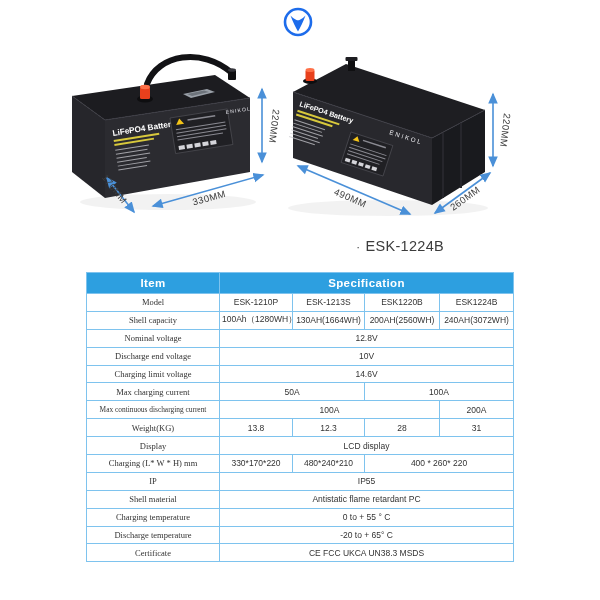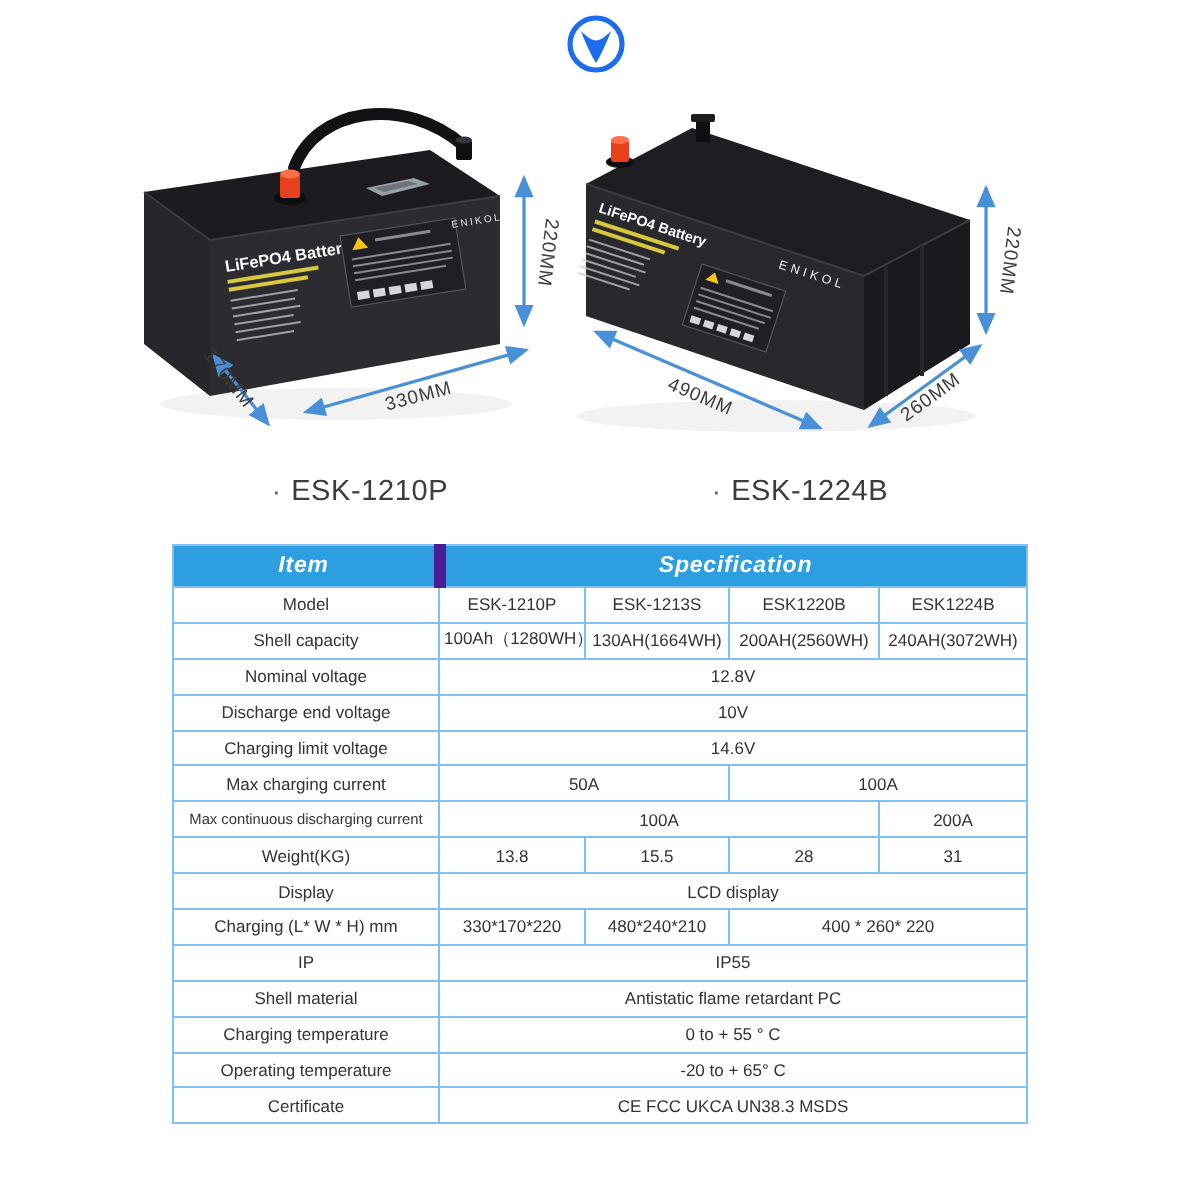--- a/index.html
+++ b/index.html
@@ -19,24 +19,24 @@
 
   
   .pname{position:absolute;top:238px;width:210px;text-align:center;font-size:14.5px;color:#3c3c3c;letter-spacing:.3px;}
   .pname .bullet{font-size:13px;margin-right:5px;color:#555;}
   .pname-left{left:75px;}
   .pname-right{left:295px;}
 
   
   .spec-table{position:absolute;left:86px;top:272px;width:427px;border-collapse:collapse;table-layout:fixed;}
   .spec-table th,.spec-table td{border:1px solid #7ec3ee;text-align:center;vertical-align:middle;padding:0 2px;overflow:hidden;white-space:nowrap;}
-  .spec-table thead th{background:#2d9fe0;color:#ffffff;font-size:11.5px;height:20px;letter-spacing:.4px;font-weight:bold;font-style:italic;}
-  .spec-table thead th.spec-h{border-left:6px solid #4c1d95;}
+  .spec-table thead th{background:#2d9fe0;color:#ffffff;font-size:11.5px;height:20px;letter-spacing:.4px;font-weight:bold;}
+  .spec-table thead th.spec-h{border-left:1px solid #4c1d95;}
   .spec-table td{height:16.9px;font-size:8.5px;color:#333333;}
-  .spec-table td.item{font-size:8.5px;}
+  .spec-table td.item{font-size:8.5px;font-family:Liberation Serif, serif;}
   .spec-table td.tight{font-size:7.4px;}
 </style>
 </head>
 <body>
 
 <div class="page">
 
   <svg class="logo" viewBox="0 0 32 32">
     <circle cx="16" cy="16" r="13" fill="none" stroke="#1d6ceb" stroke-width="2.6"></circle>
     <path d="M8.5,9.5 C12,13 14,14 16,14.3 C18,14 20,13 23.5,9.5 C21.5,15 18.5,21.5 16,25.5 C13.5,21.5 10.5,15 8.5,9.5 Z" fill="#1d6ceb"></path>
@@ -199,23 +199,20 @@
       </g>
     </g>
     <g>
       <line class="dim-line" x1="210" y1="46" x2="210" y2="118" marker-start="url(#ah2s)" marker-end="url(#ah2)"></line>
       <g transform="translate(219,82) rotate(97)">
         <text text-anchor="middle" class="dim-label">220MM</text>
       </g>
     </g>
   </svg>
 
-  <div class="pname pname-left">
-    <span class="bullet">·</span><span>ESK-1210P</span>
-  </div>
   <div class="pname pname-right">
     <span class="bullet">·</span><span>ESK-1224B</span>
   </div>
 
   <table class="spec-table">
     <colgroup>
       <col style="width:133px">
         <col style="width:73px">
         <col style="width:72px">
         <col style="width:75px">
@@ -260,21 +257,21 @@
         <td colspan="2">100A</td>
       </tr>
       <tr>
         <td class="item tight">Max continuous discharging current</td>
         <td colspan="3">100A</td>
         <td>200A</td>
       </tr>
       <tr>
         <td class="item">Weight(KG)</td>
         <td>13.8</td>
-        <td>15.5</td>
+        <td>12.3</td>
         <td>28</td>
         <td>31</td>
       </tr>
       <tr>
         <td class="item">Display</td>
         <td colspan="4">LCD display</td>
       </tr>
       <tr>
         <td class="item">Charging (L* W * H) mm</td>
         <td>330*170*220</td>
@@ -287,21 +284,21 @@
       </tr>
       <tr>
         <td class="item">Shell material</td>
         <td colspan="4">Antistatic flame retardant PC</td>
       </tr>
       <tr>
         <td class="item">Charging temperature</td>
         <td colspan="4">0 to + 55 ° C</td>
       </tr>
       <tr>
-        <td class="item">Operating temperature</td>
+        <td class="item">Discharge temperature</td>
         <td colspan="4">-20 to + 65° C</td>
       </tr>
       <tr>
         <td class="item">Certificate</td>
         <td colspan="4">CE FCC UKCA UN38.3 MSDS</td>
       </tr>
     </tbody>
   </table>
 
 </div>

